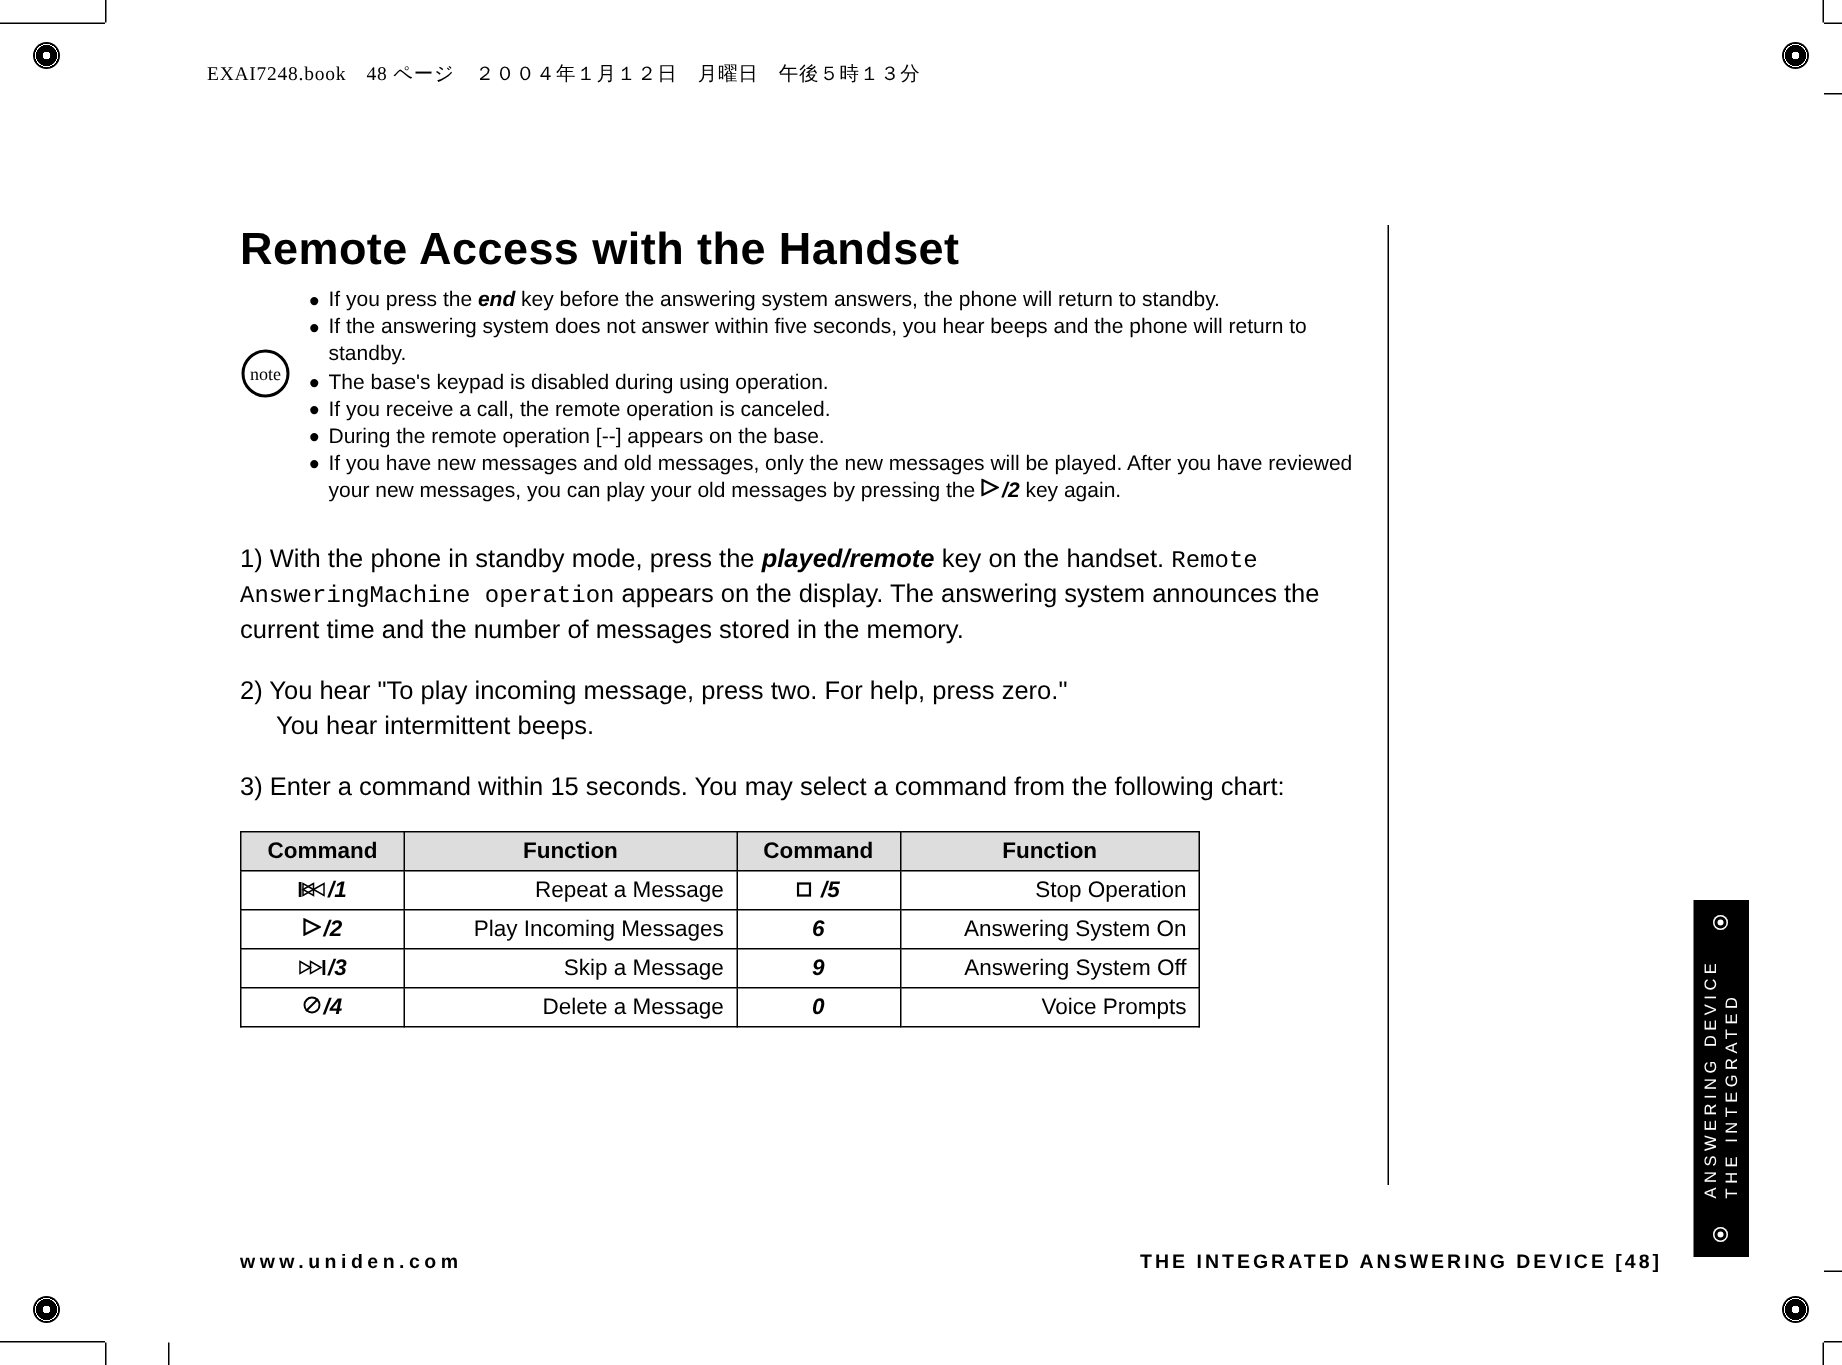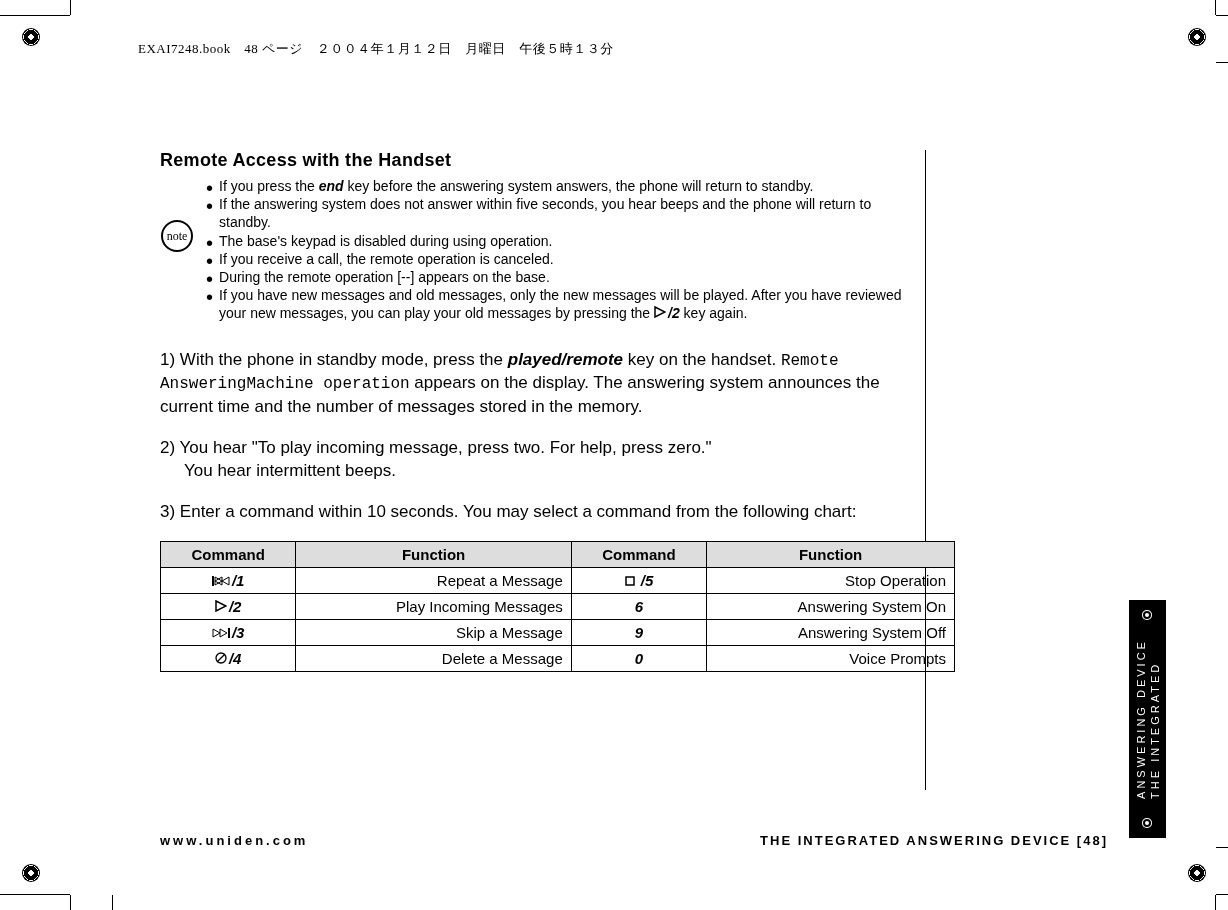--- a/index.html
+++ b/index.html
@@ -48,21 +48,21 @@
     letter-spacing:0.5px;
   }
 
   .page {
     position:absolute;
     top:150px;
     left:160px;
     width:760px;
   }
   h2.title {
-    font-size:18px;
+    font-size:30px;
     margin:0 0 6px 0;
     letter-spacing:0.3px;
     font-weight:bold;
   }
   .intro {
     font-size:17px;
     margin:0 0 22px 0;
   }
   .note-block {
     display:flex;
@@ -98,21 +98,21 @@
   .steps p {
     font-size:17px;
     margin:0 0 18px 0;
     line-height:1.35;
   }
   .steps .indent { padding-left:24px; display:block; }
   .pix { font-family: "Courier New", monospace; font-size:16px; letter-spacing:0px; }
 
   table.commands {
     border-collapse:collapse;
-    width:795px;
+    width:640px;
     font-size:15px;
     margin-top:6px;
   }
   table.commands th, table.commands td {
     border:1px solid #000;
     padding:4px 8px;
     text-align:right;
     vertical-align:middle;
   }
   table.commands th {
@@ -250,21 +250,21 @@
   </div>
 
   <div class="steps">
     <p>
       <span>1) With the phone in standby mode, press the </span><span class="bold-italic">played/remote</span><span> key on the handset. </span><span class="pix">Remote AnsweringMachine operation</span><span> appears on the display. The answering system announces the current time and the number of messages stored in the memory.</span>
     </p>
     <p>
       <span>2) You hear "To play incoming message, press two. For help, press zero."</span><br>
       <span class="indent">You hear intermittent beeps.</span>
     </p>
-    <p>3) Enter a command within 10 seconds. You may select a command from the following chart:</p>
+    <p>3) Enter a command within 15 seconds. You may select a command from the following chart:</p>
   </div>
 
   <table class="commands">
     <tbody>
         <tr>
       <th>Command</th>
       <th>Function</th>
       <th>Command</th>
       <th>Function</th>
     </tr>

